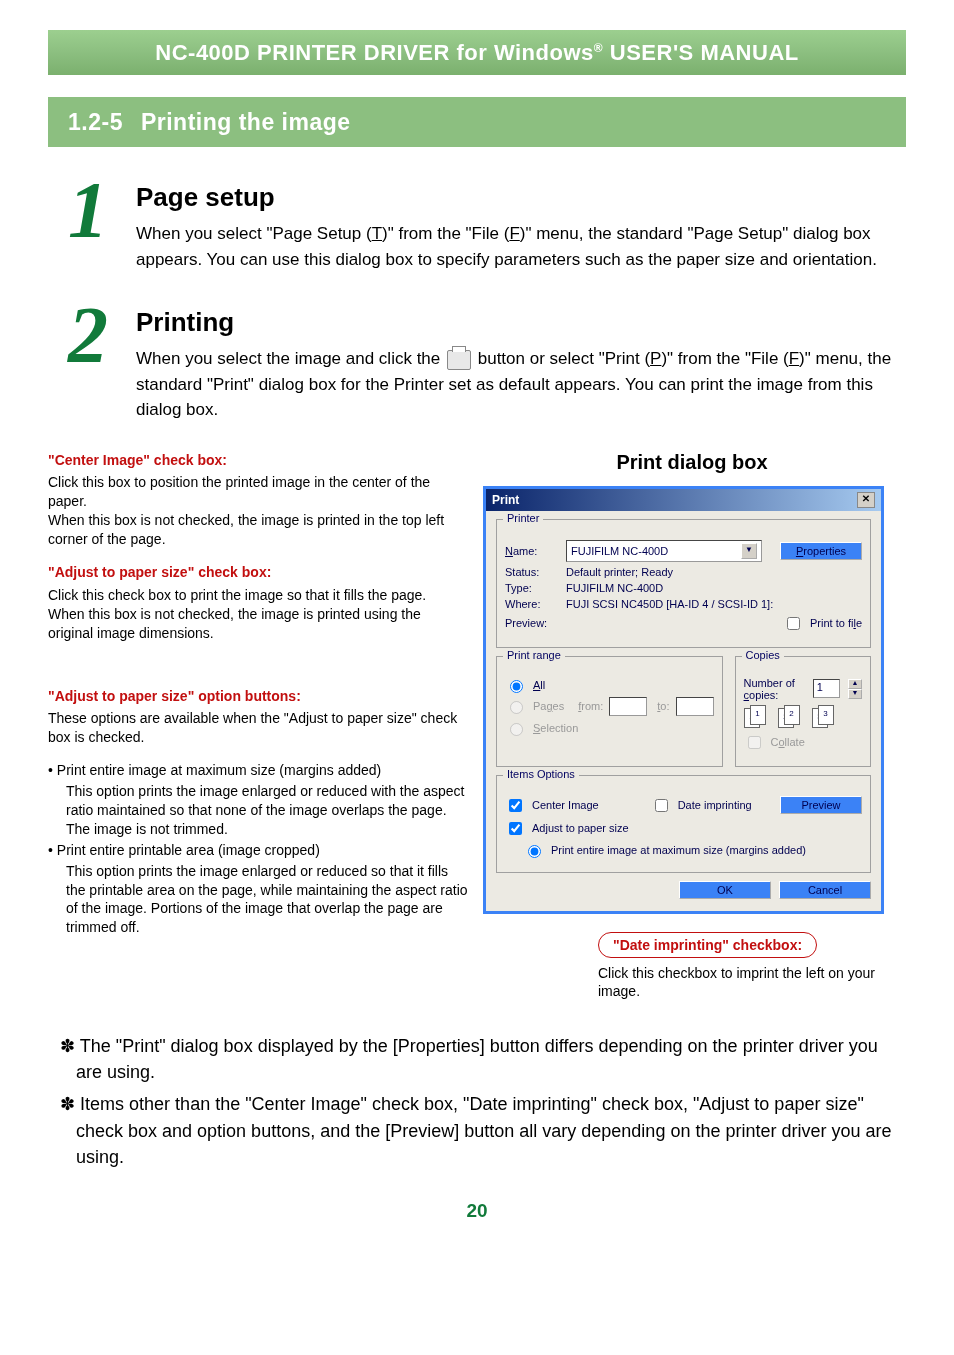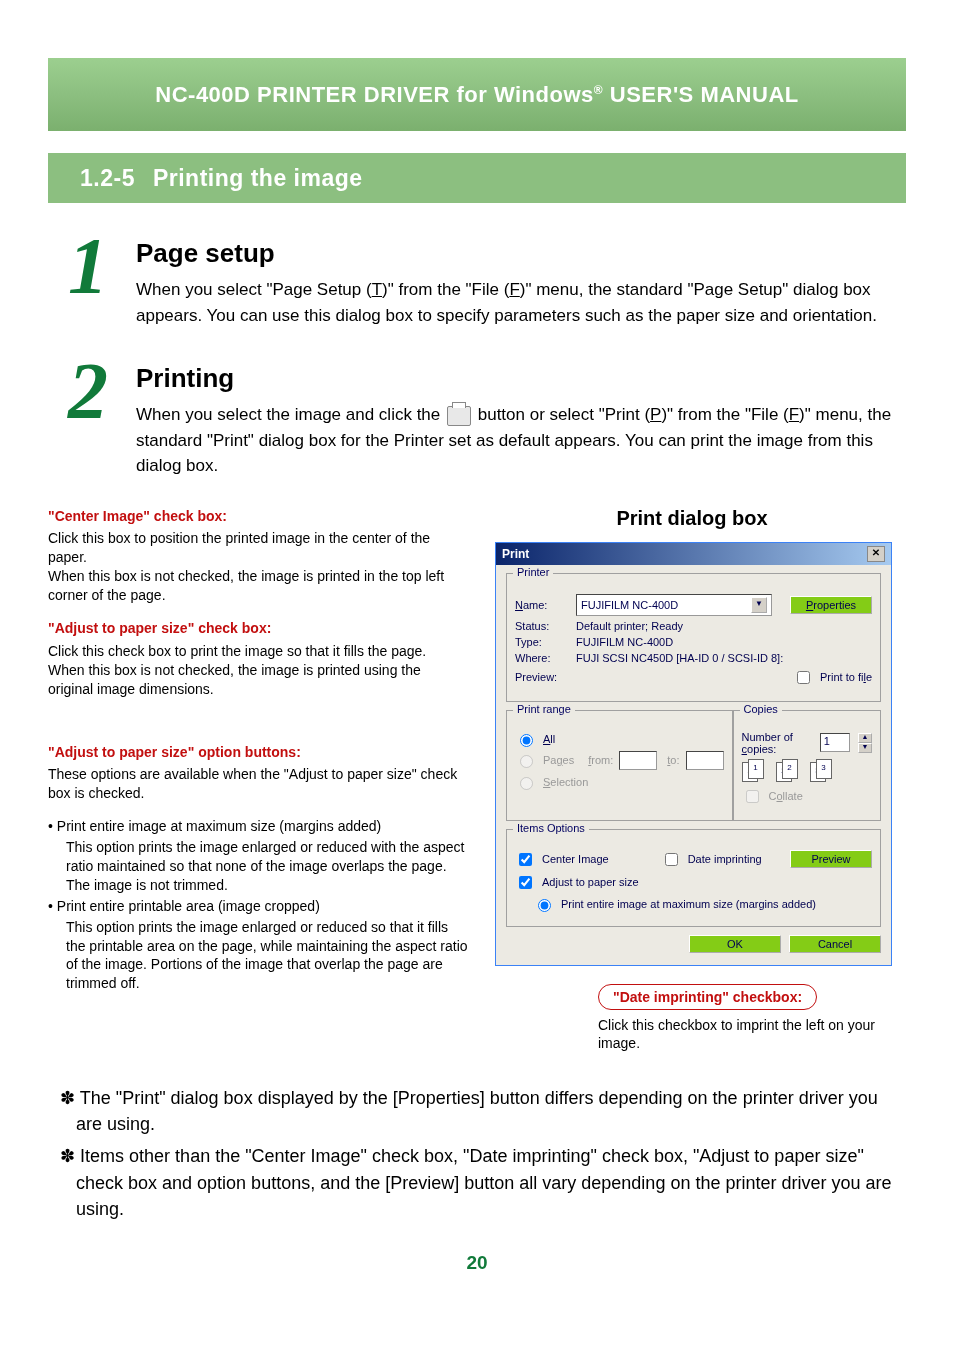--- a/index.html
+++ b/index.html
@@ -10,43 +10,42 @@
     color: #000;
     width: 954px;
   }
   .page {
     padding: 30px 48px 40px 48px;
     position: relative;
   }
   .header-band {
     background: #8cbf80;
     background: linear-gradient(to bottom, #9ccf8f 0%, #8cbf80 50%, #7bb06e 100%);
-    height: 73px;
+    height: 45px;
     display: flex;
     align-items: center;
     justify-content: center;
     color: #fff;
     font-weight: bold;
     font-size: 22px;
     font-family: "Arial Narrow", Arial, sans-serif;
     letter-spacing: 0.5px;
-    margin-top: 28px;
   }
   .header-band sup { font-size: 12px; vertical-align: super; }
   .section-band {
     margin-top: 22px;
     background: #8cbf80;
     height: 50px;
     display: flex;
     align-items: center;
     color: #fff;
     font-weight: bold;
     font-size: 23px;
     font-family: "Arial Narrow", Arial, sans-serif;
-    padding-left: 32px;
+    padding-left: 20px;
     letter-spacing: 0.5px;
   }
   .step-row {
     display: flex;
     margin-top: 35px;
     gap: 28px;
   }
   .step-num {
     font-family: "Times New Roman", serif;
     font-style: italic;
@@ -113,26 +112,26 @@
   .bullet-item { margin-bottom: 2px; padding-left: 12px; text-indent: -12px; }
   .dlg-title {
     text-align: center;
     font-weight: bold;
     font-size: 20px;
     margin-bottom: 12px;
   }
   
   .print-dialog {
     width: 395px;
-    border: 1px solid #3b82f6;
+    border: 3px solid #3b82f6;
     font-family: Tahoma, Arial, sans-serif;
     font-size: 11px;
     color: #000050;
     background: #eceae3;
-    margin-left: 17px;
+    margin-left: 5px;
   }
   .pd-titlebar {
     background: linear-gradient(to right, #0a246a, #a6caf0);
     color: #fff;
     font-weight: bold;
     padding: 3px 6px;
     display: flex;
     justify-content: space-between;
     align-items: center;
     font-size: 12px;
@@ -165,24 +164,24 @@
   .pd-label { width: 55px; }
   .pd-select {
     flex: 1; background: #fff; border: 1px inset #999; padding: 1px 4px;
     height: 18px; display: flex; align-items: center; justify-content: space-between;
   }
   .pd-select-btn {
     width: 14px; height: 14px; background: #d4d0c8; border: 1px outset #fff;
     font-size: 8px; text-align: center; line-height: 12px;
   }
   .pd-btn {
-    background: #84cc16; border: 1px outset #fff; padding: 2px 10px;
+    background: #3b82f6; border: 1px outset #fff; padding: 2px 10px;
     font-size: 11px; min-width: 60px; text-align: center;
   }
-  .pd-cols { display: flex; gap: 0; }
+  .pd-cols { display: flex; gap: 12px; }
   .pd-fieldset.half { flex: 1; }
   .pd-radio, .pd-check { margin-right: 4px; }
   .pd-numbox {
     width: 30px; background: #fff; border: 1px inset #999; padding: 1px 3px; height: 15px;
   }
   .pd-spin {
     display: inline-flex; flex-direction: column; margin-left: 2px;
   }
   .pd-spin span {
     width: 12px; height: 8px; background: #d4d0c8; border: 1px outset #fff;
@@ -316,21 +315,21 @@
             <div class="pd-row">
                 <span class="pd-label">Status:</span>
                 <span>Default printer; Ready</span>
               </div>
             <div class="pd-row">
                 <span class="pd-label">Type:</span>
                 <span>FUJIFILM NC-400D</span>
               </div>
             <div class="pd-row">
                 <span class="pd-label">Where:</span>
-                <span>FUJI SCSI NC450D [HA-ID 0 / SCSI-ID 8]:</span>
+                <span>FUJI SCSI NC450D [HA-ID 4 / SCSI-ID 1]:</span>
               </div>
             <div class="pd-row">
               <span class="pd-label">Preview:</span>
               <span style="flex:1"></span>
               <input type="checkbox" class="pd-check" style="">
               <span>Print to fi<span class="underline">l</span>e</span>
             </div>
           </div>
 
           <div class="pd-cols">

